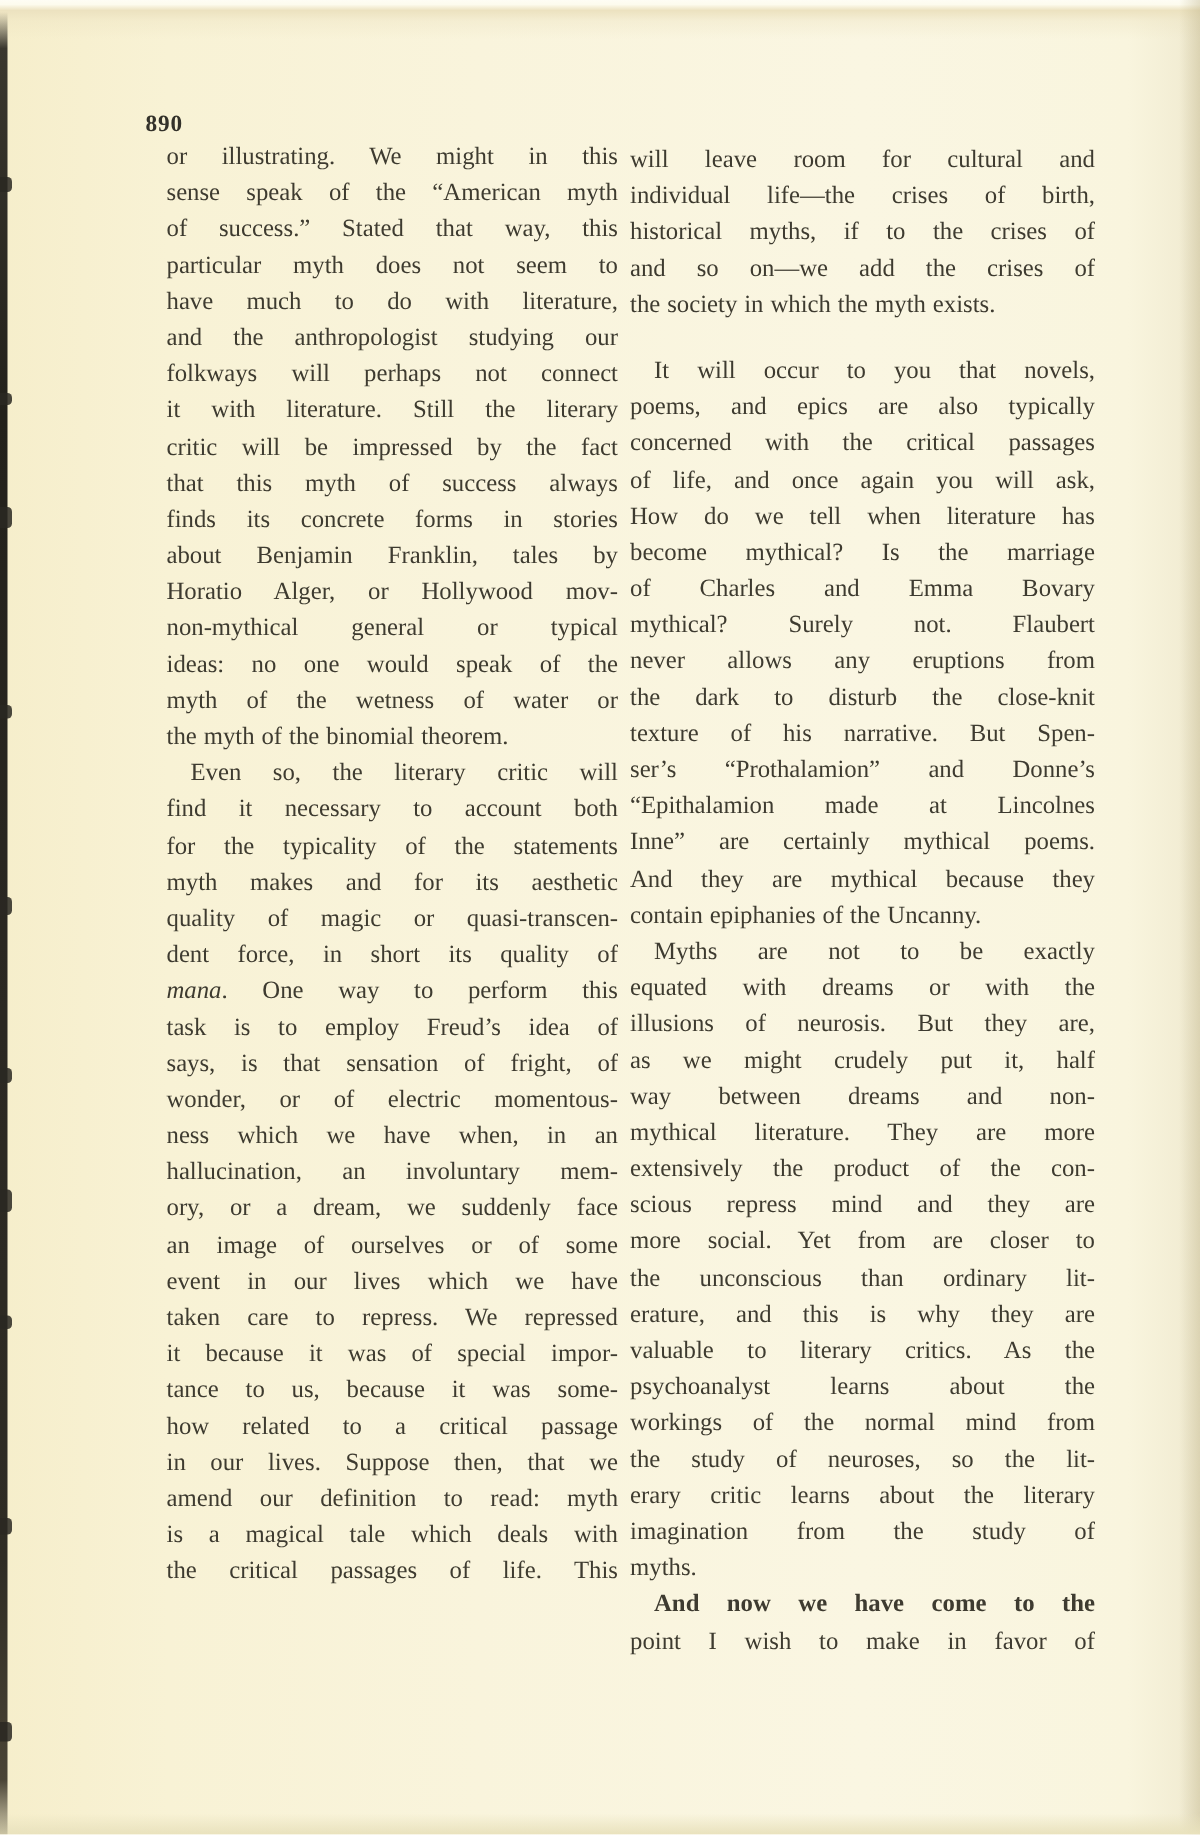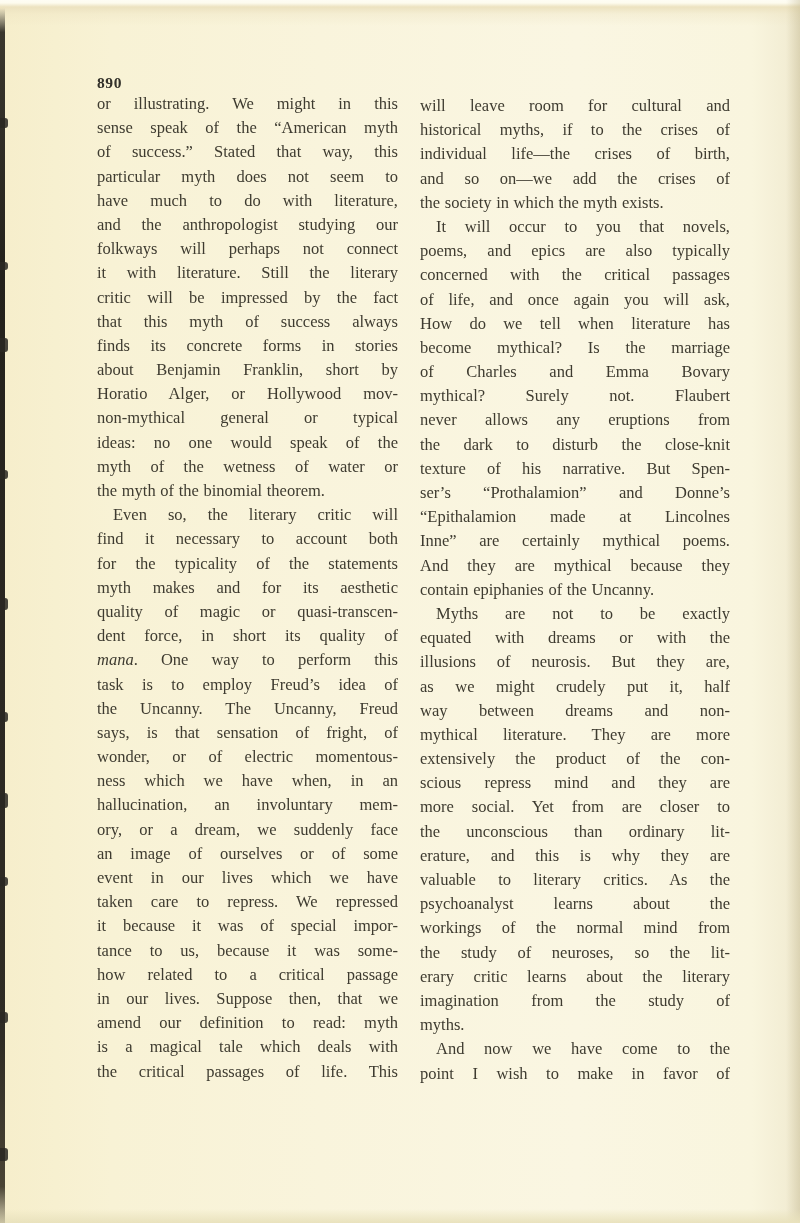--- a/index.html
+++ b/index.html
@@ -37,21 +37,21 @@
   .col{
     position:absolute;font-size:16.5px;line-height:24.2px;color:#3e3b30;
     text-rendering:optimizeLegibility;
   }
   .line{
     text-align:justify;text-align-last:justify;height:24.2px;
     word-spacing:.5px;
   }
   .line.lastline{text-align-last:left}
   .line i{font-style:italic}
-  .col-left{left:97px;top:92px;width:301px}
+  .col-left{left:111px;top:92px;width:301px}
   .col-right{left:420px;top:94px;width:310px}
   .page-number{left:97px;top:74px}
 </style>
 </head>
 <body>
 
 <div class="page">
   <div class="top-shade"></div>
   <div class="edge-right"></div>
   <div class="bottom-shade"></div>
@@ -63,58 +63,57 @@
       <div class="line"><span>sense speak of the “American myth</span></div>
       <div class="line"><span>of success.” Stated that way, this</span></div>
       <div class="line"><span>particular myth does not seem to</span></div>
       <div class="line"><span>have much to do with literature,</span></div>
       <div class="line"><span>and the anthropologist studying our</span></div>
       <div class="line"><span>folkways will perhaps not connect</span></div>
       <div class="line"><span>it with literature. Still the literary</span></div>
       <div class="line"><span>critic will be impressed by the fact</span></div>
       <div class="line"><span>that this myth of success always</span></div>
       <div class="line"><span>finds its concrete forms in stories</span></div>
-      <div class="line"><span>about Benjamin Franklin, short by</span></div>
+      <div class="line"><span>about Benjamin Franklin, tales by</span></div>
       <div class="line"><span>Horatio Alger, or Hollywood mov-</span></div>
       <div class="line"><span>non-mythical general or typical</span></div>
       <div class="line"><span>ideas: no one would speak of the</span></div>
       <div class="line"><span>myth of the wetness of water or</span></div>
       <div class="line lastline"><span>the myth of the binomial theorem.</span></div>
       <div class="line" style="text-indent: 16px;"><span>Even so, the literary critic will</span></div>
       <div class="line"><span>find it necessary to account both</span></div>
       <div class="line"><span>for the typicality of the statements</span></div>
       <div class="line"><span>myth makes and for its aesthetic</span></div>
       <div class="line"><span>quality of magic or quasi-transcen-</span></div>
       <div class="line"><span>dent force, in short its quality of</span></div>
       <div class="line"><i>mana</i><span>. One way to perform this</span></div>
       <div class="line"><span>task is to employ Freud’s idea of</span></div>
-      <div class="line"><span>the Uncanny. The Uncanny, Freud</span></div>
       <div class="line"><span>says, is that sensation of fright, of</span></div>
       <div class="line"><span>wonder, or of electric momentous-</span></div>
       <div class="line"><span>ness which we have when, in an</span></div>
       <div class="line"><span>hallucination, an involuntary mem-</span></div>
       <div class="line"><span>ory, or a dream, we suddenly face</span></div>
       <div class="line"><span>an image of ourselves or of some</span></div>
       <div class="line"><span>event in our lives which we have</span></div>
       <div class="line"><span>taken care to repress. We repressed</span></div>
       <div class="line"><span>it because it was of special impor-</span></div>
       <div class="line"><span>tance to us, because it was some-</span></div>
       <div class="line"><span>how related to a critical passage</span></div>
       <div class="line"><span>in our lives. Suppose then, that we</span></div>
       <div class="line"><span>amend our definition to read: myth</span></div>
       <div class="line"><span>is a magical tale which deals with</span></div>
       <div class="line"><span>the critical passages of life. This</span></div>
     </div>
   <div class="col col-right">
       <div class="line"><span>will leave room for cultural and</span></div>
+      <div class="line"><span>individual life—the crises of birth,</span></div>
       <div class="line"><span>historical myths, if to the crises of</span></div>
-      <div class="line"><span>individual life—the crises of birth,</span></div>
       <div class="line"><span>and so on—we add the crises of</span></div>
       <div class="line lastline"><span>the society in which the myth exists.</span></div>
-      <div class="line" style="text-indent: 16px;"><span>It will occur to you that novels,</span></div>
+      <div class="line" style="text-indent: 16px; margin-top: 20px;"><span>It will occur to you that novels,</span></div>
       <div class="line"><span>poems, and epics are also typically</span></div>
       <div class="line"><span>concerned with the critical passages</span></div>
       <div class="line"><span>of life, and once again you will ask,</span></div>
       <div class="line"><span>How do we tell when literature has</span></div>
       <div class="line"><span>become mythical? Is the marriage</span></div>
       <div class="line"><span>of Charles and Emma Bovary</span></div>
       <div class="line"><span>mythical? Surely not. Flaubert</span></div>
       <div class="line"><span>never allows any eruptions from</span></div>
       <div class="line"><span>the dark to disturb the close-knit</span></div>
       <div class="line"><span>texture of his narrative. But Spen-</span></div>
@@ -134,21 +133,21 @@
       <div class="line"><span>more social. Yet from are closer to</span></div>
       <div class="line"><span>the unconscious than ordinary lit-</span></div>
       <div class="line"><span>erature, and this is why they are</span></div>
       <div class="line"><span>valuable to literary critics. As the</span></div>
       <div class="line"><span>psychoanalyst learns about the</span></div>
       <div class="line"><span>workings of the normal mind from</span></div>
       <div class="line"><span>the study of neuroses, so the lit-</span></div>
       <div class="line"><span>erary critic learns about the literary</span></div>
       <div class="line"><span>imagination from the study of</span></div>
       <div class="line lastline"><span>myths.</span></div>
-      <div class="line" style="text-indent: 16px;"><span>And now we have come to the</span></div>
+      <div class="line" style="text-indent: 16px; font-weight: bold;"><span>And now we have come to the</span></div>
       <div class="line"><span>point I wish to make in favor of</span></div>
     </div>
 
   <div class="edge-left"></div>
   <div class="tick" style="top:118px;height:10px"></div>
   <div class="tick" style="top:262px;height:8px"></div>
   <div class="tick" style="top:338px;height:14px"></div>
   <div class="tick" style="top:470px;height:9px"></div>
   <div class="tick" style="top:598px;height:12px"></div>
   <div class="tick" style="top:712px;height:10px"></div>

